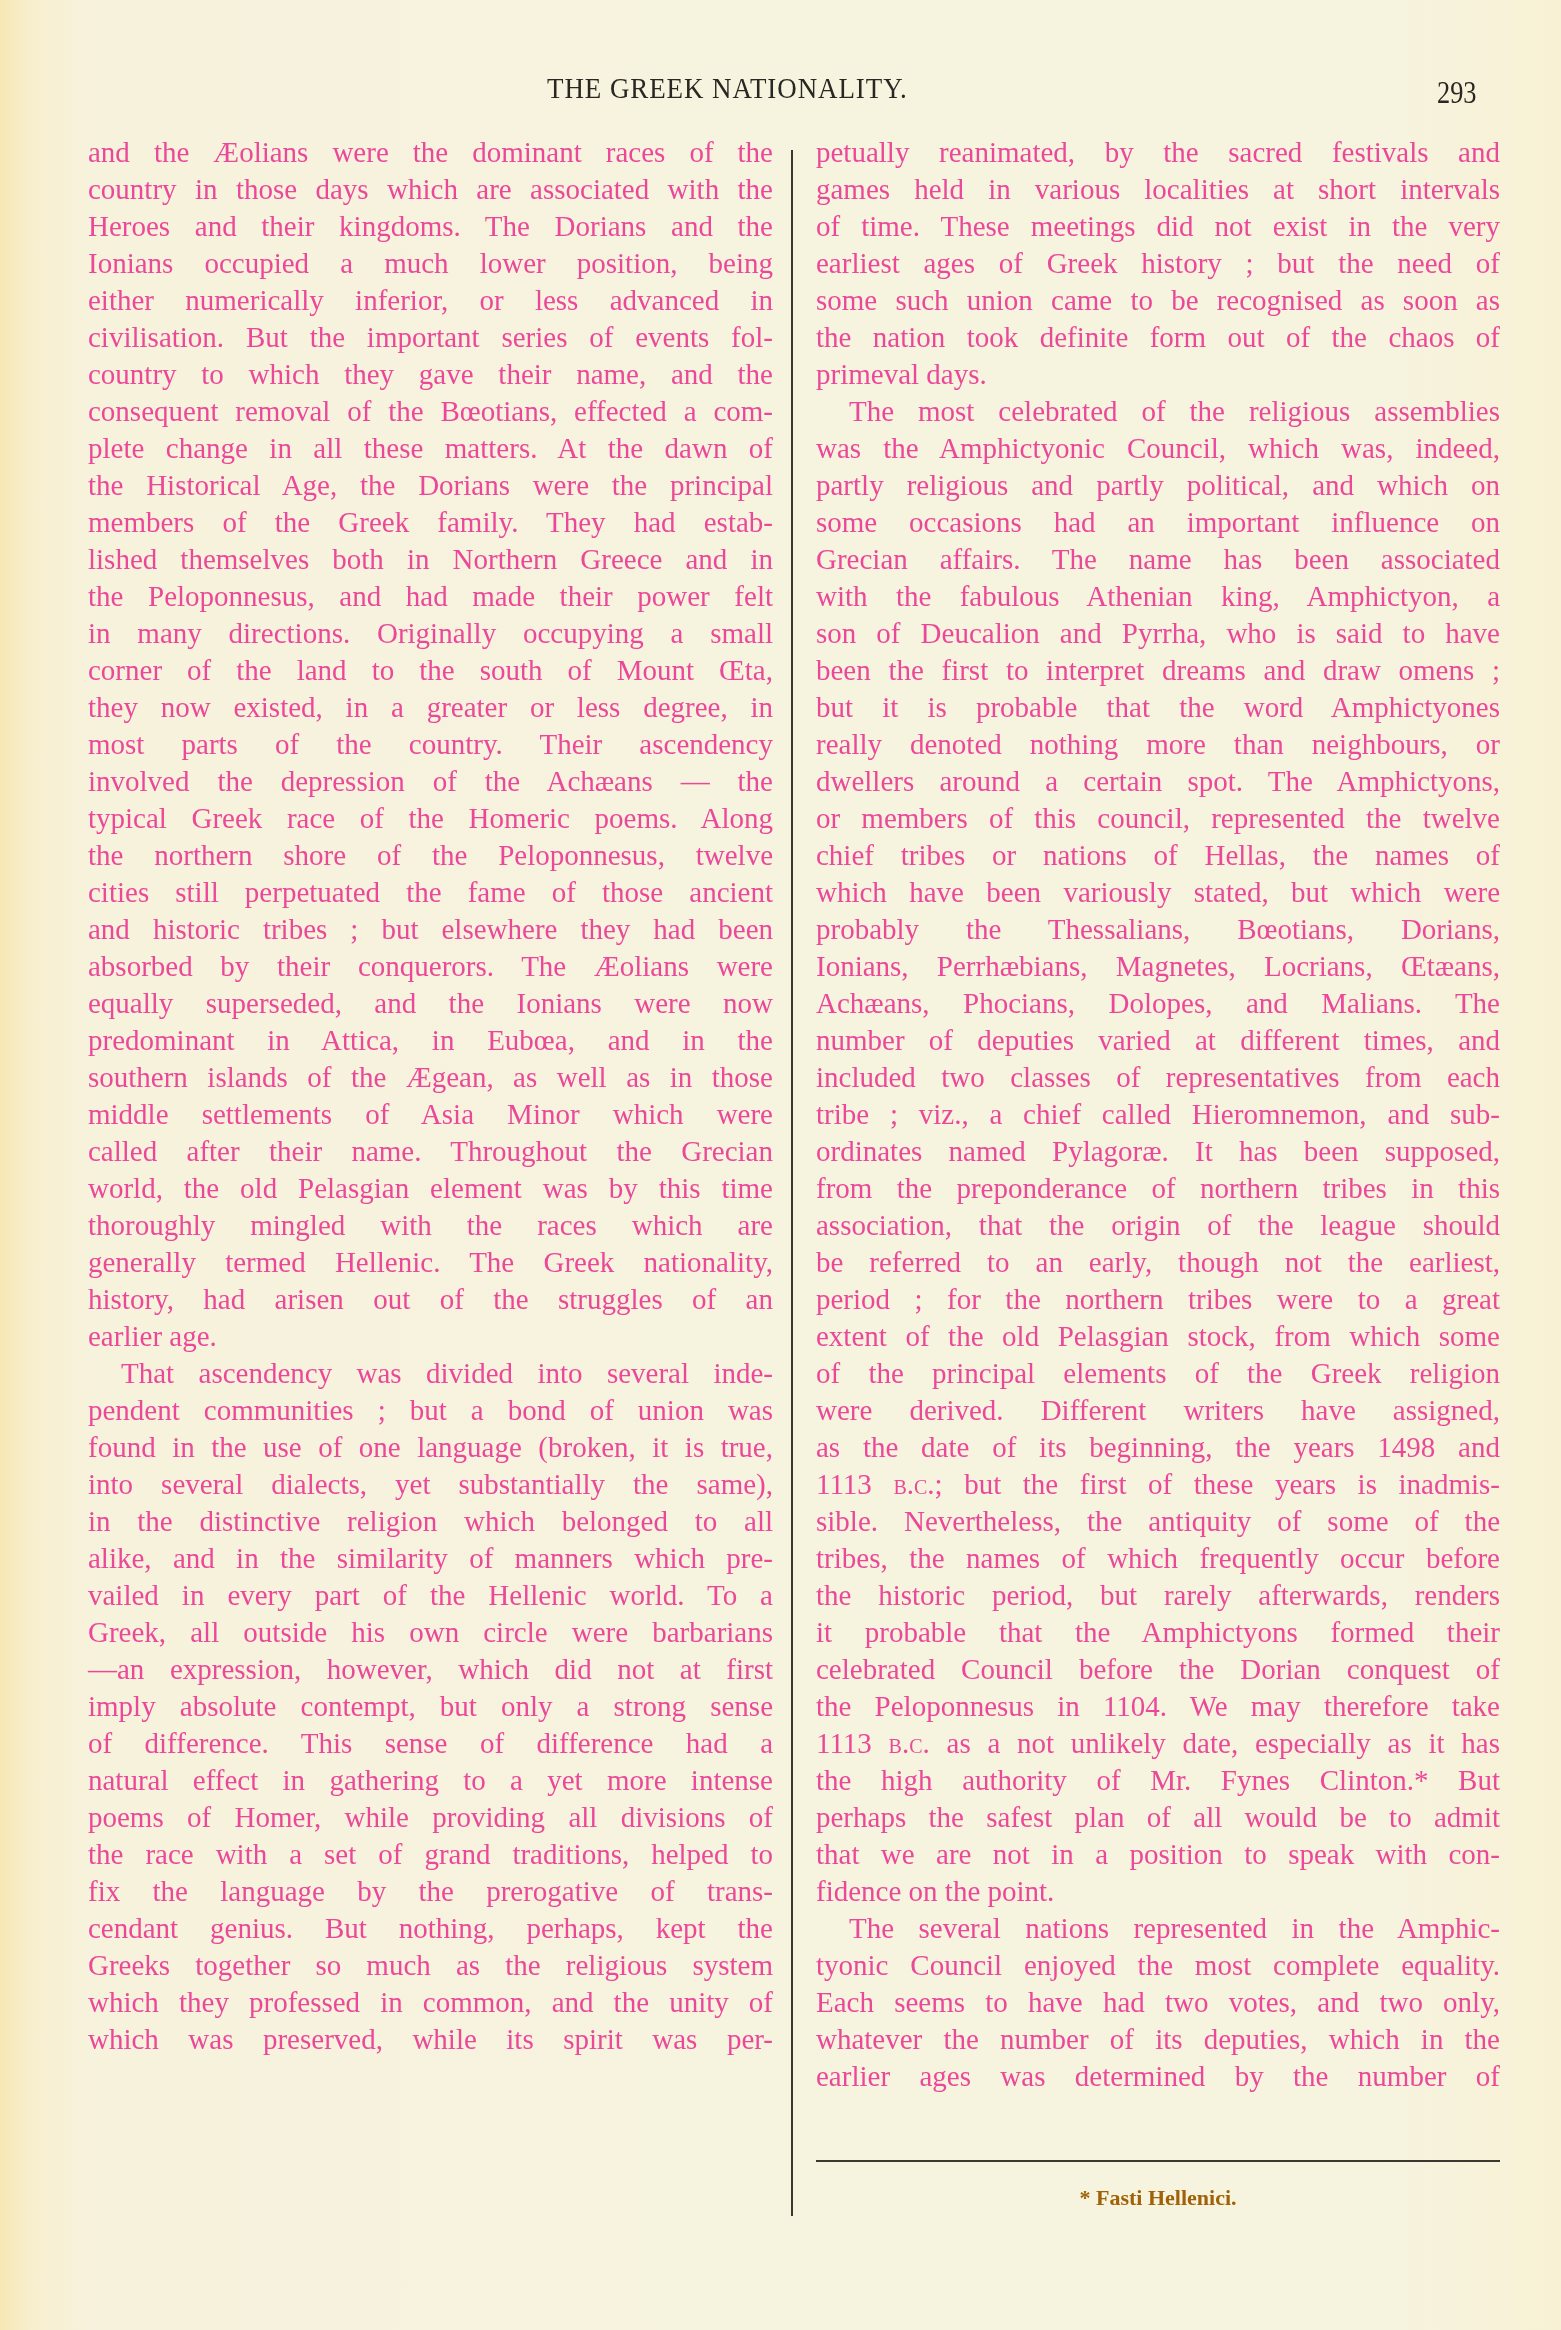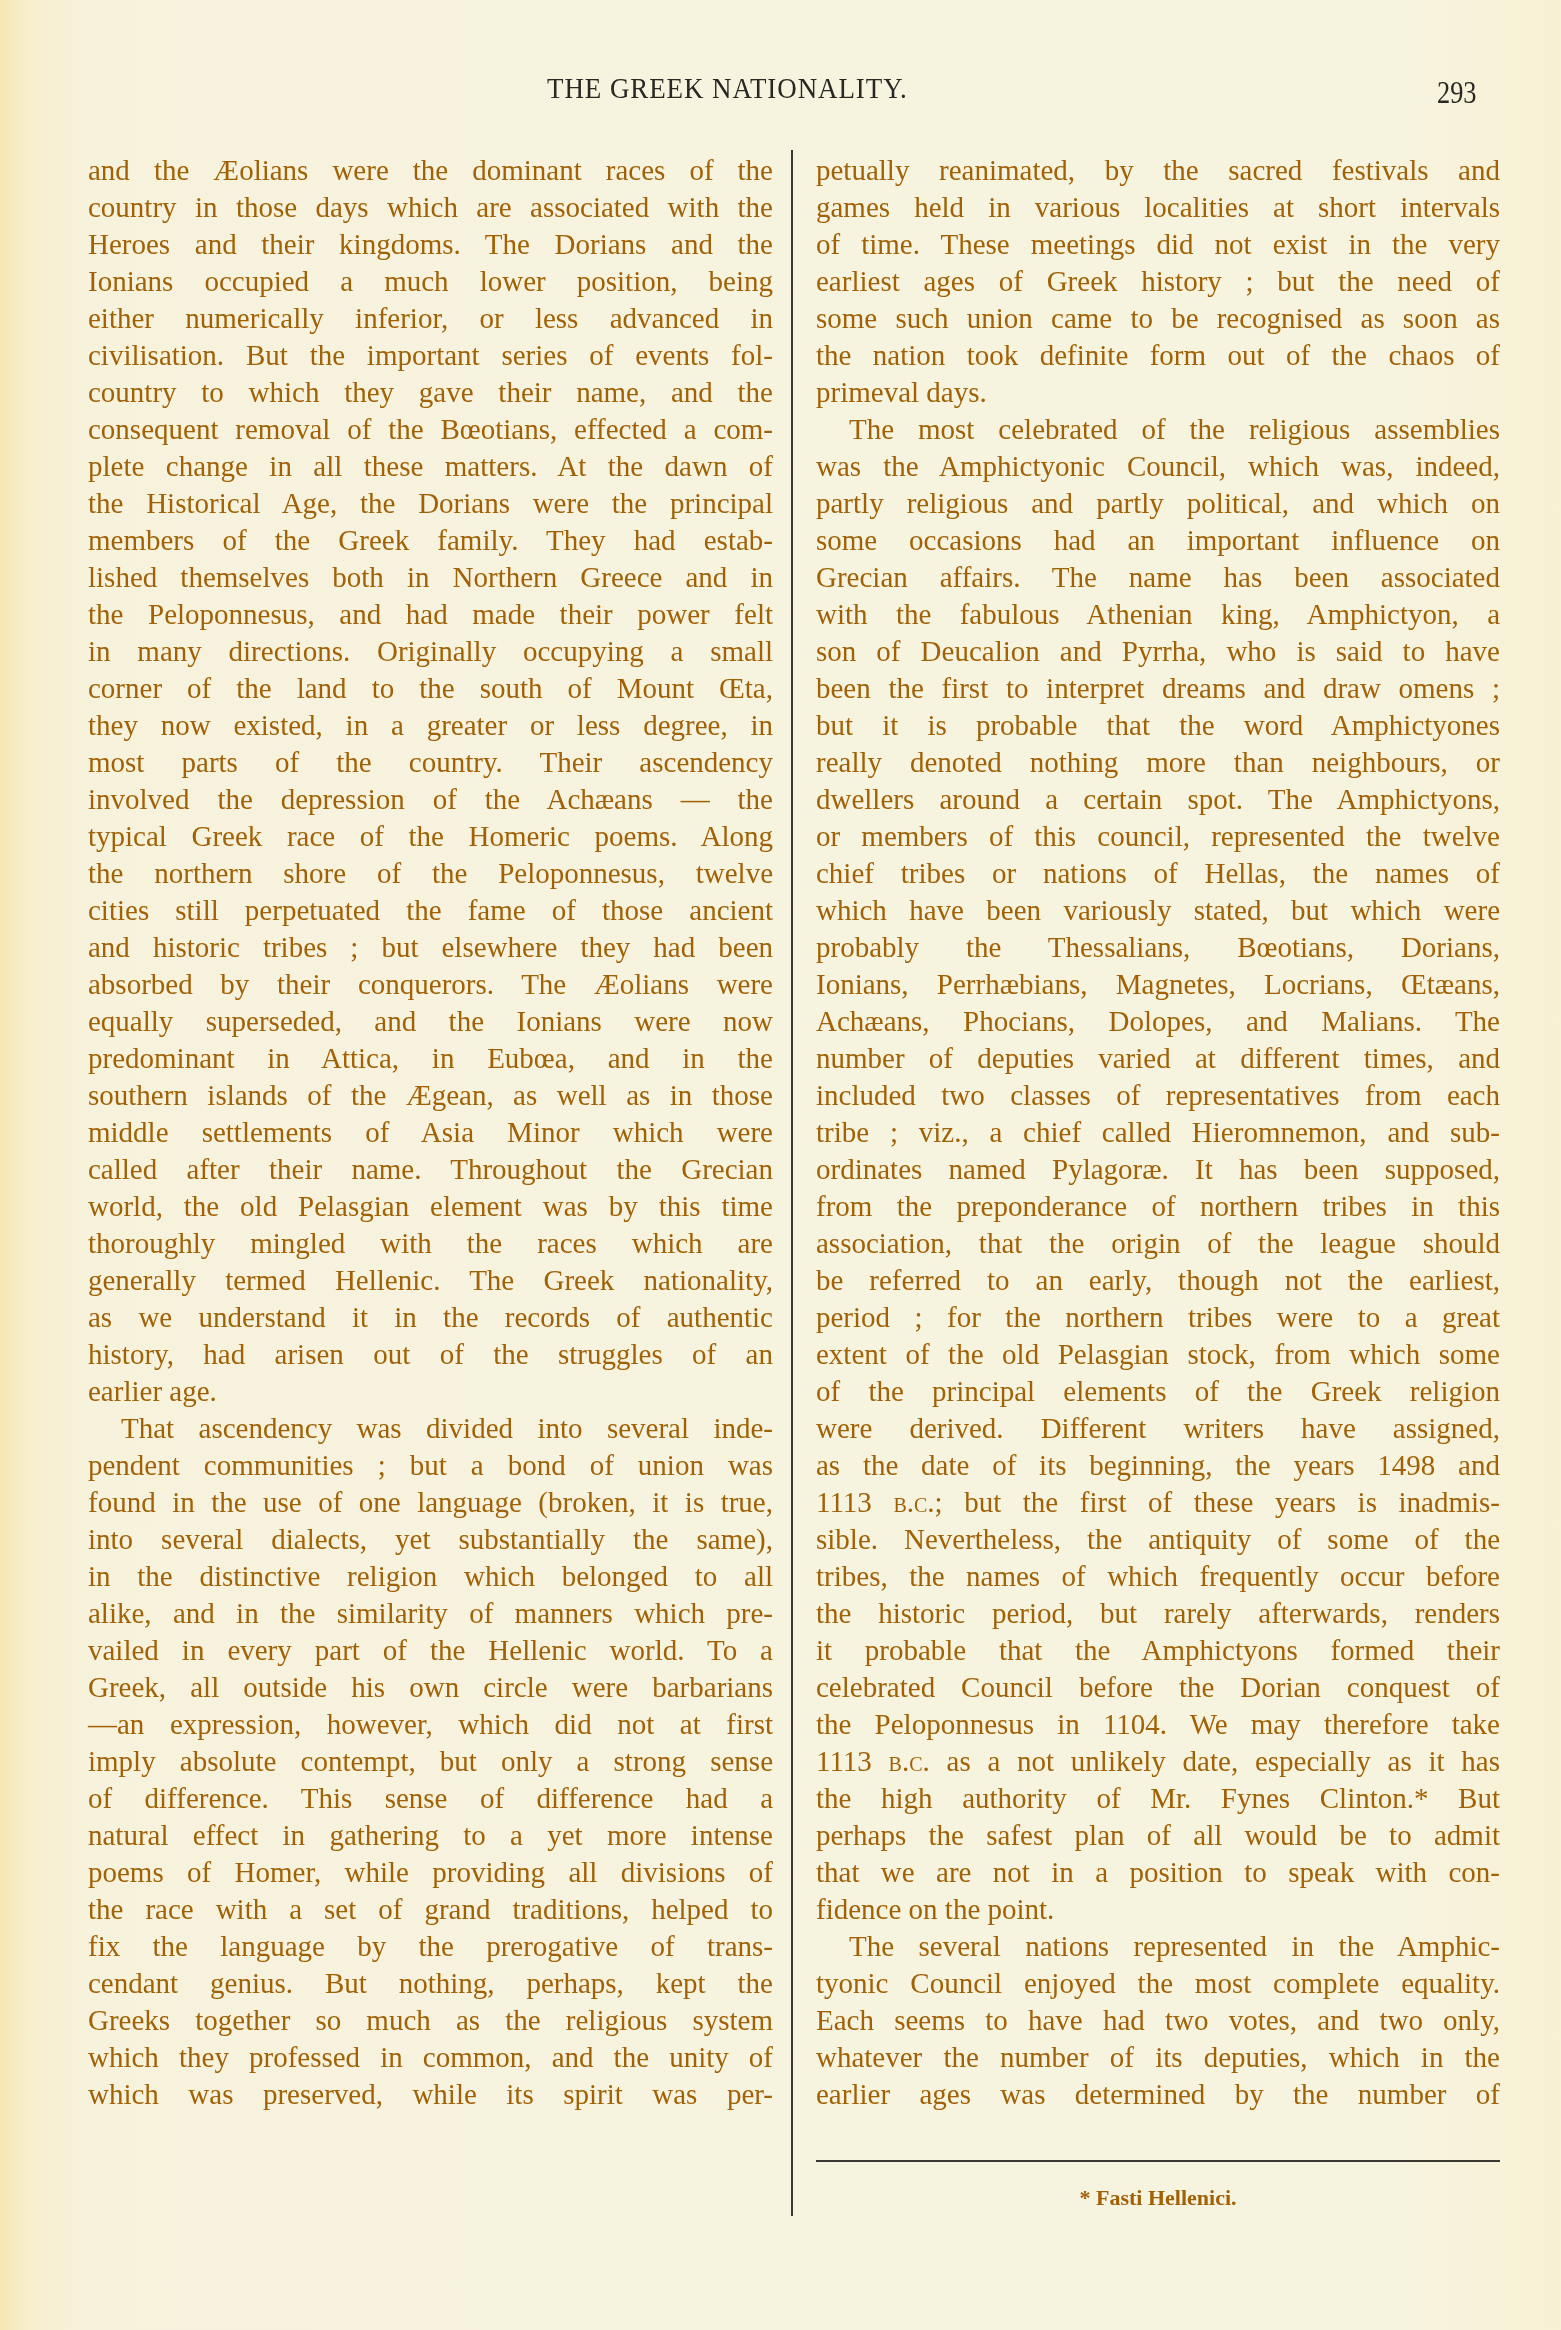--- a/index.html
+++ b/index.html
@@ -34,24 +34,24 @@
       position: absolute;
       left: 1437px;
       top: 3.3px;
       font-size: 31px;
       color: #2a2722;
       transform: scaleX(0.85);
       transform-origin: left top;
     }
     .column {
       position: absolute;
-      top: 152px;
+      top: 134px;
       font-size: 29px;
       line-height: 37px;
-      color: #a16207;
+      color: #ec4899;
     }
     .col-left { left: 88px; width: 685px; }
     .col-right { left: 816px; width: 684px; }
     .line {
       display: block;
       height: 37px;
       white-space: nowrap;
       text-align: justify;
       text-align-last: justify;
       overflow: visible;
@@ -119,21 +119,20 @@
     <span class="line">and historic tribes ; but elsewhere they had been</span>
     <span class="line">absorbed by their conquerors.  The Æolians were</span>
     <span class="line">equally superseded, and the Ionians were now</span>
     <span class="line">predominant in Attica, in Eubœa, and in the</span>
     <span class="line">southern islands of the Ægean, as well as in those</span>
     <span class="line">middle settlements of Asia Minor which were</span>
     <span class="line">called after their name.  Throughout the Grecian</span>
     <span class="line">world, the old Pelasgian element was by this time</span>
     <span class="line">thoroughly mingled with the races which are</span>
     <span class="line">generally termed Hellenic.  The Greek nationality,</span>
-    <span class="line">as we understand it in the records of authentic</span>
     <span class="line">history, had arisen out of the struggles of an</span>
     <span class="line last">earlier age.</span>
     <span class="line indent">That ascendency was divided into several inde-</span>
     <span class="line">pendent communities ; but a bond of union was</span>
     <span class="line">found in the use of one language (broken, it is true,</span>
     <span class="line">into several dialects, yet substantially the same),</span>
     <span class="line">in the distinctive religion which belonged to all</span>
     <span class="line">alike, and in the similarity of manners which pre-</span>
     <span class="line">vailed in every part of the Hellenic world.  To a</span>
     <span class="line">Greek, all outside his own circle were barbarians</span>

